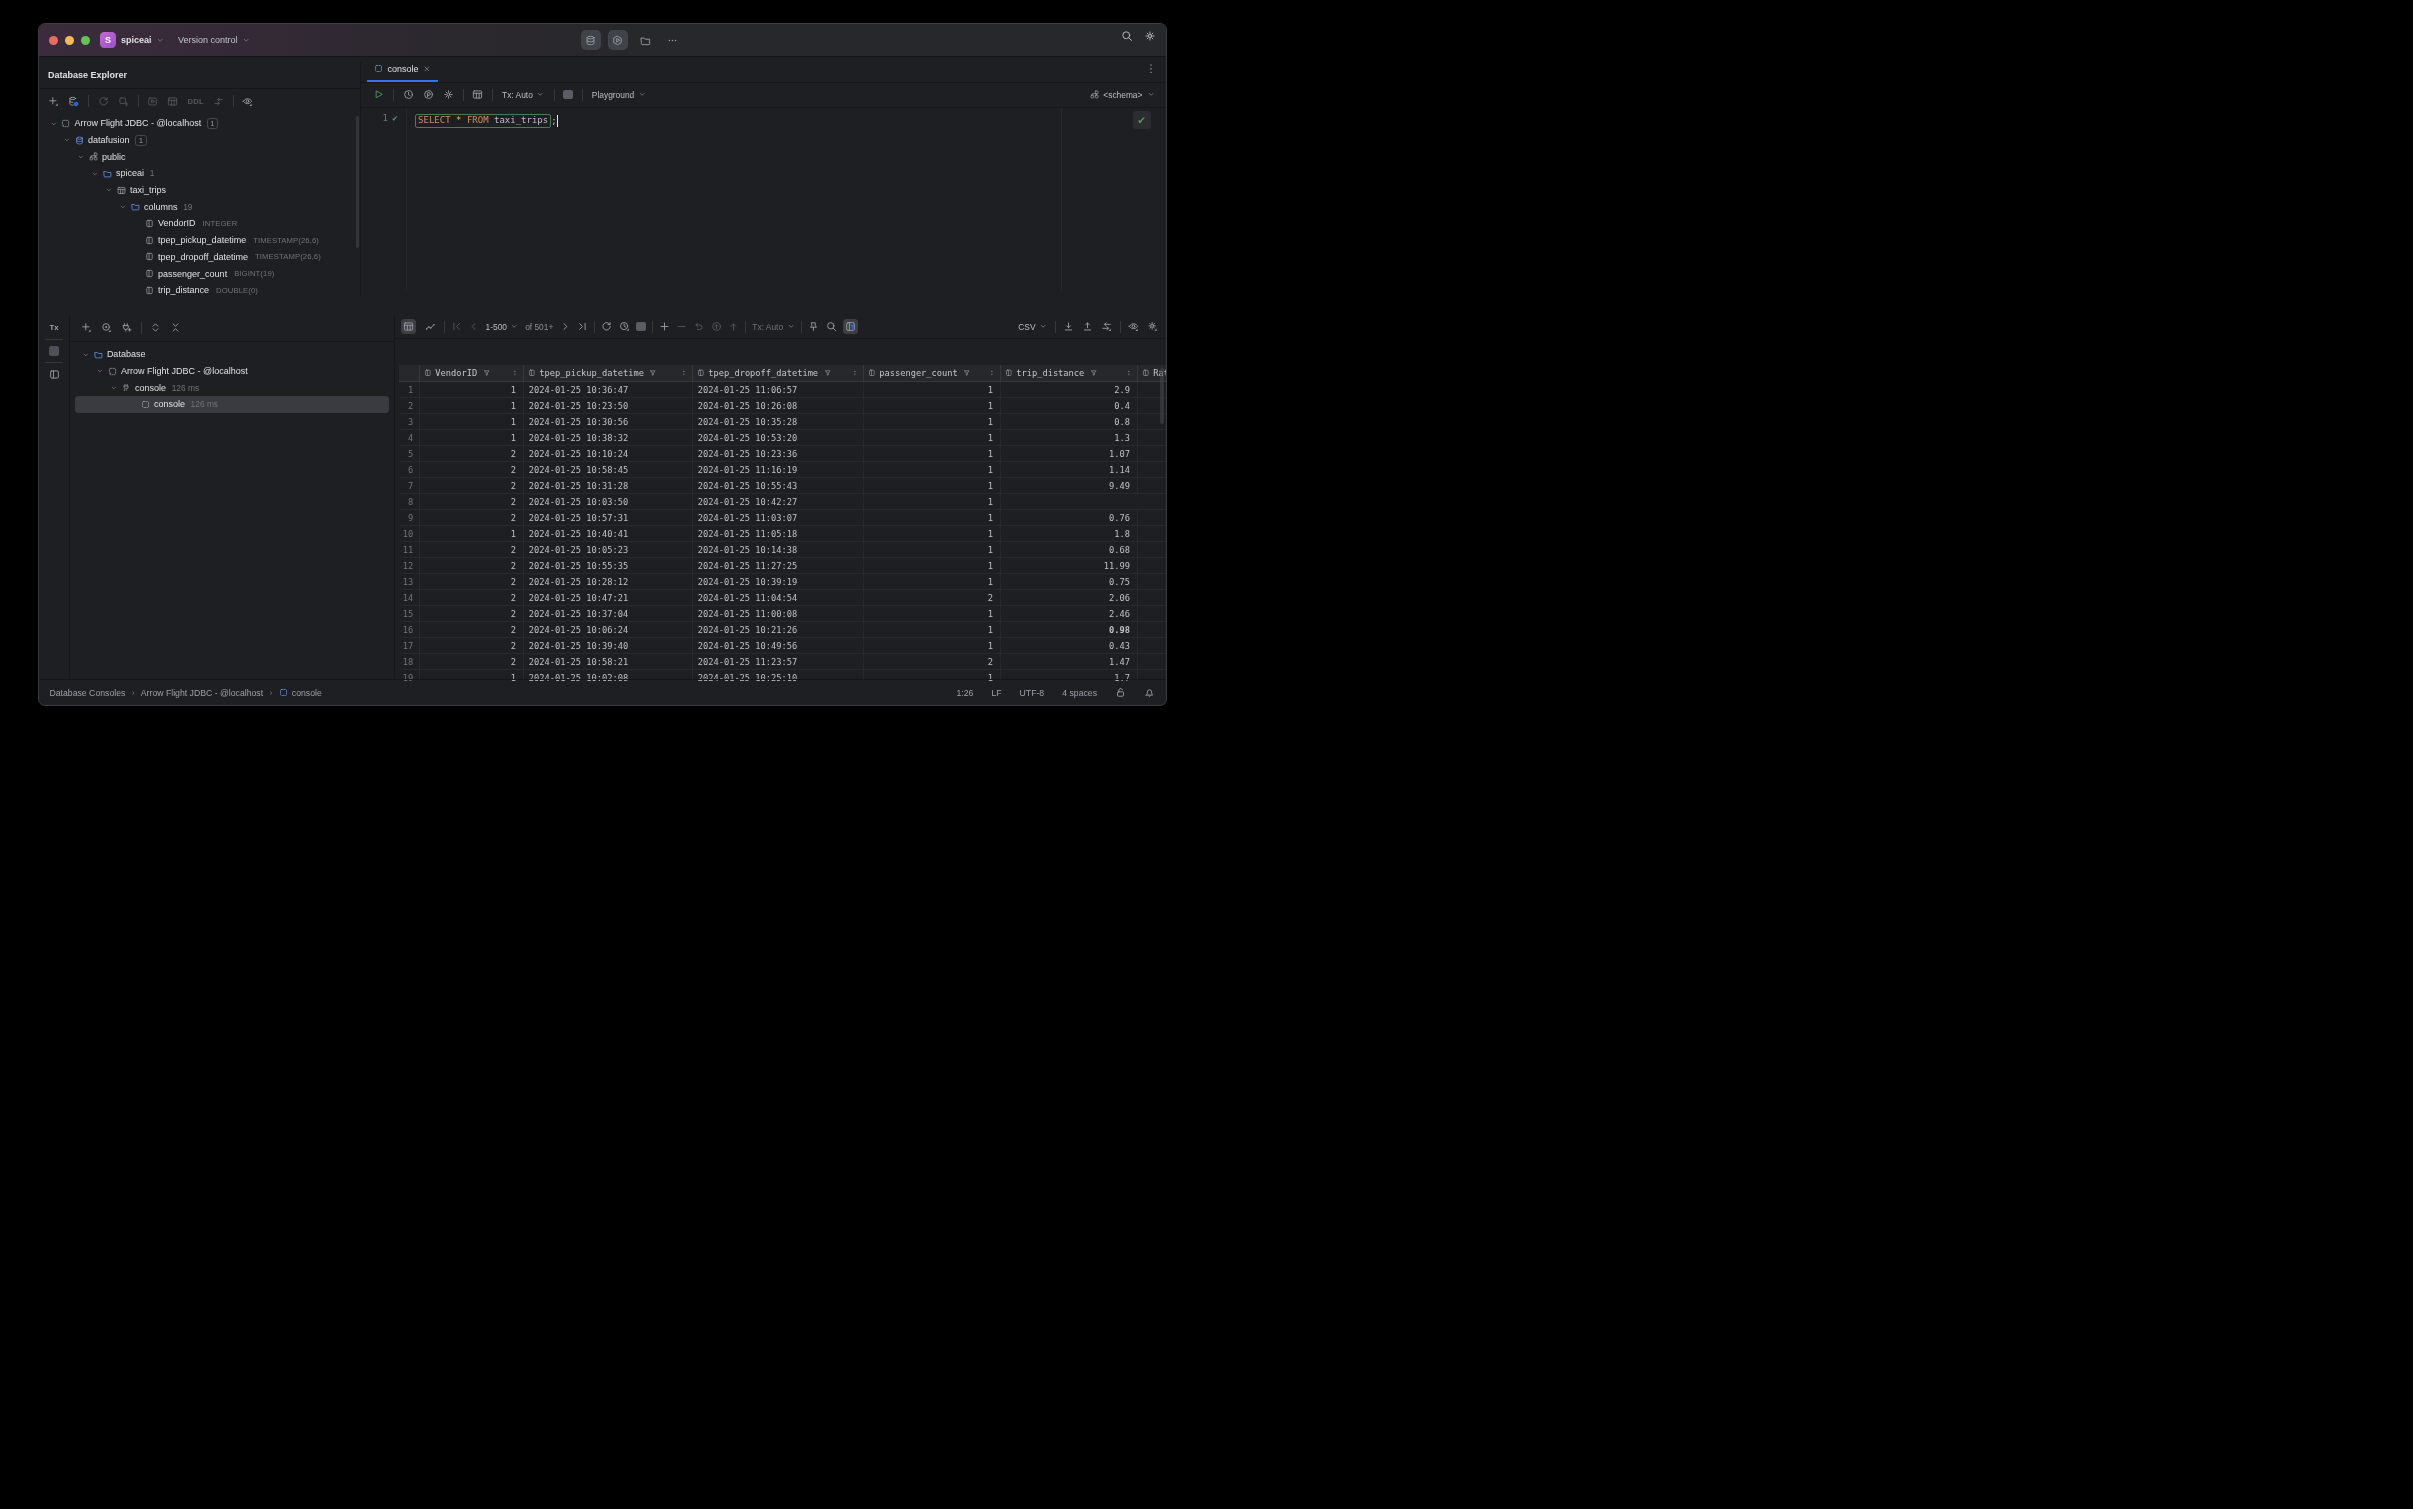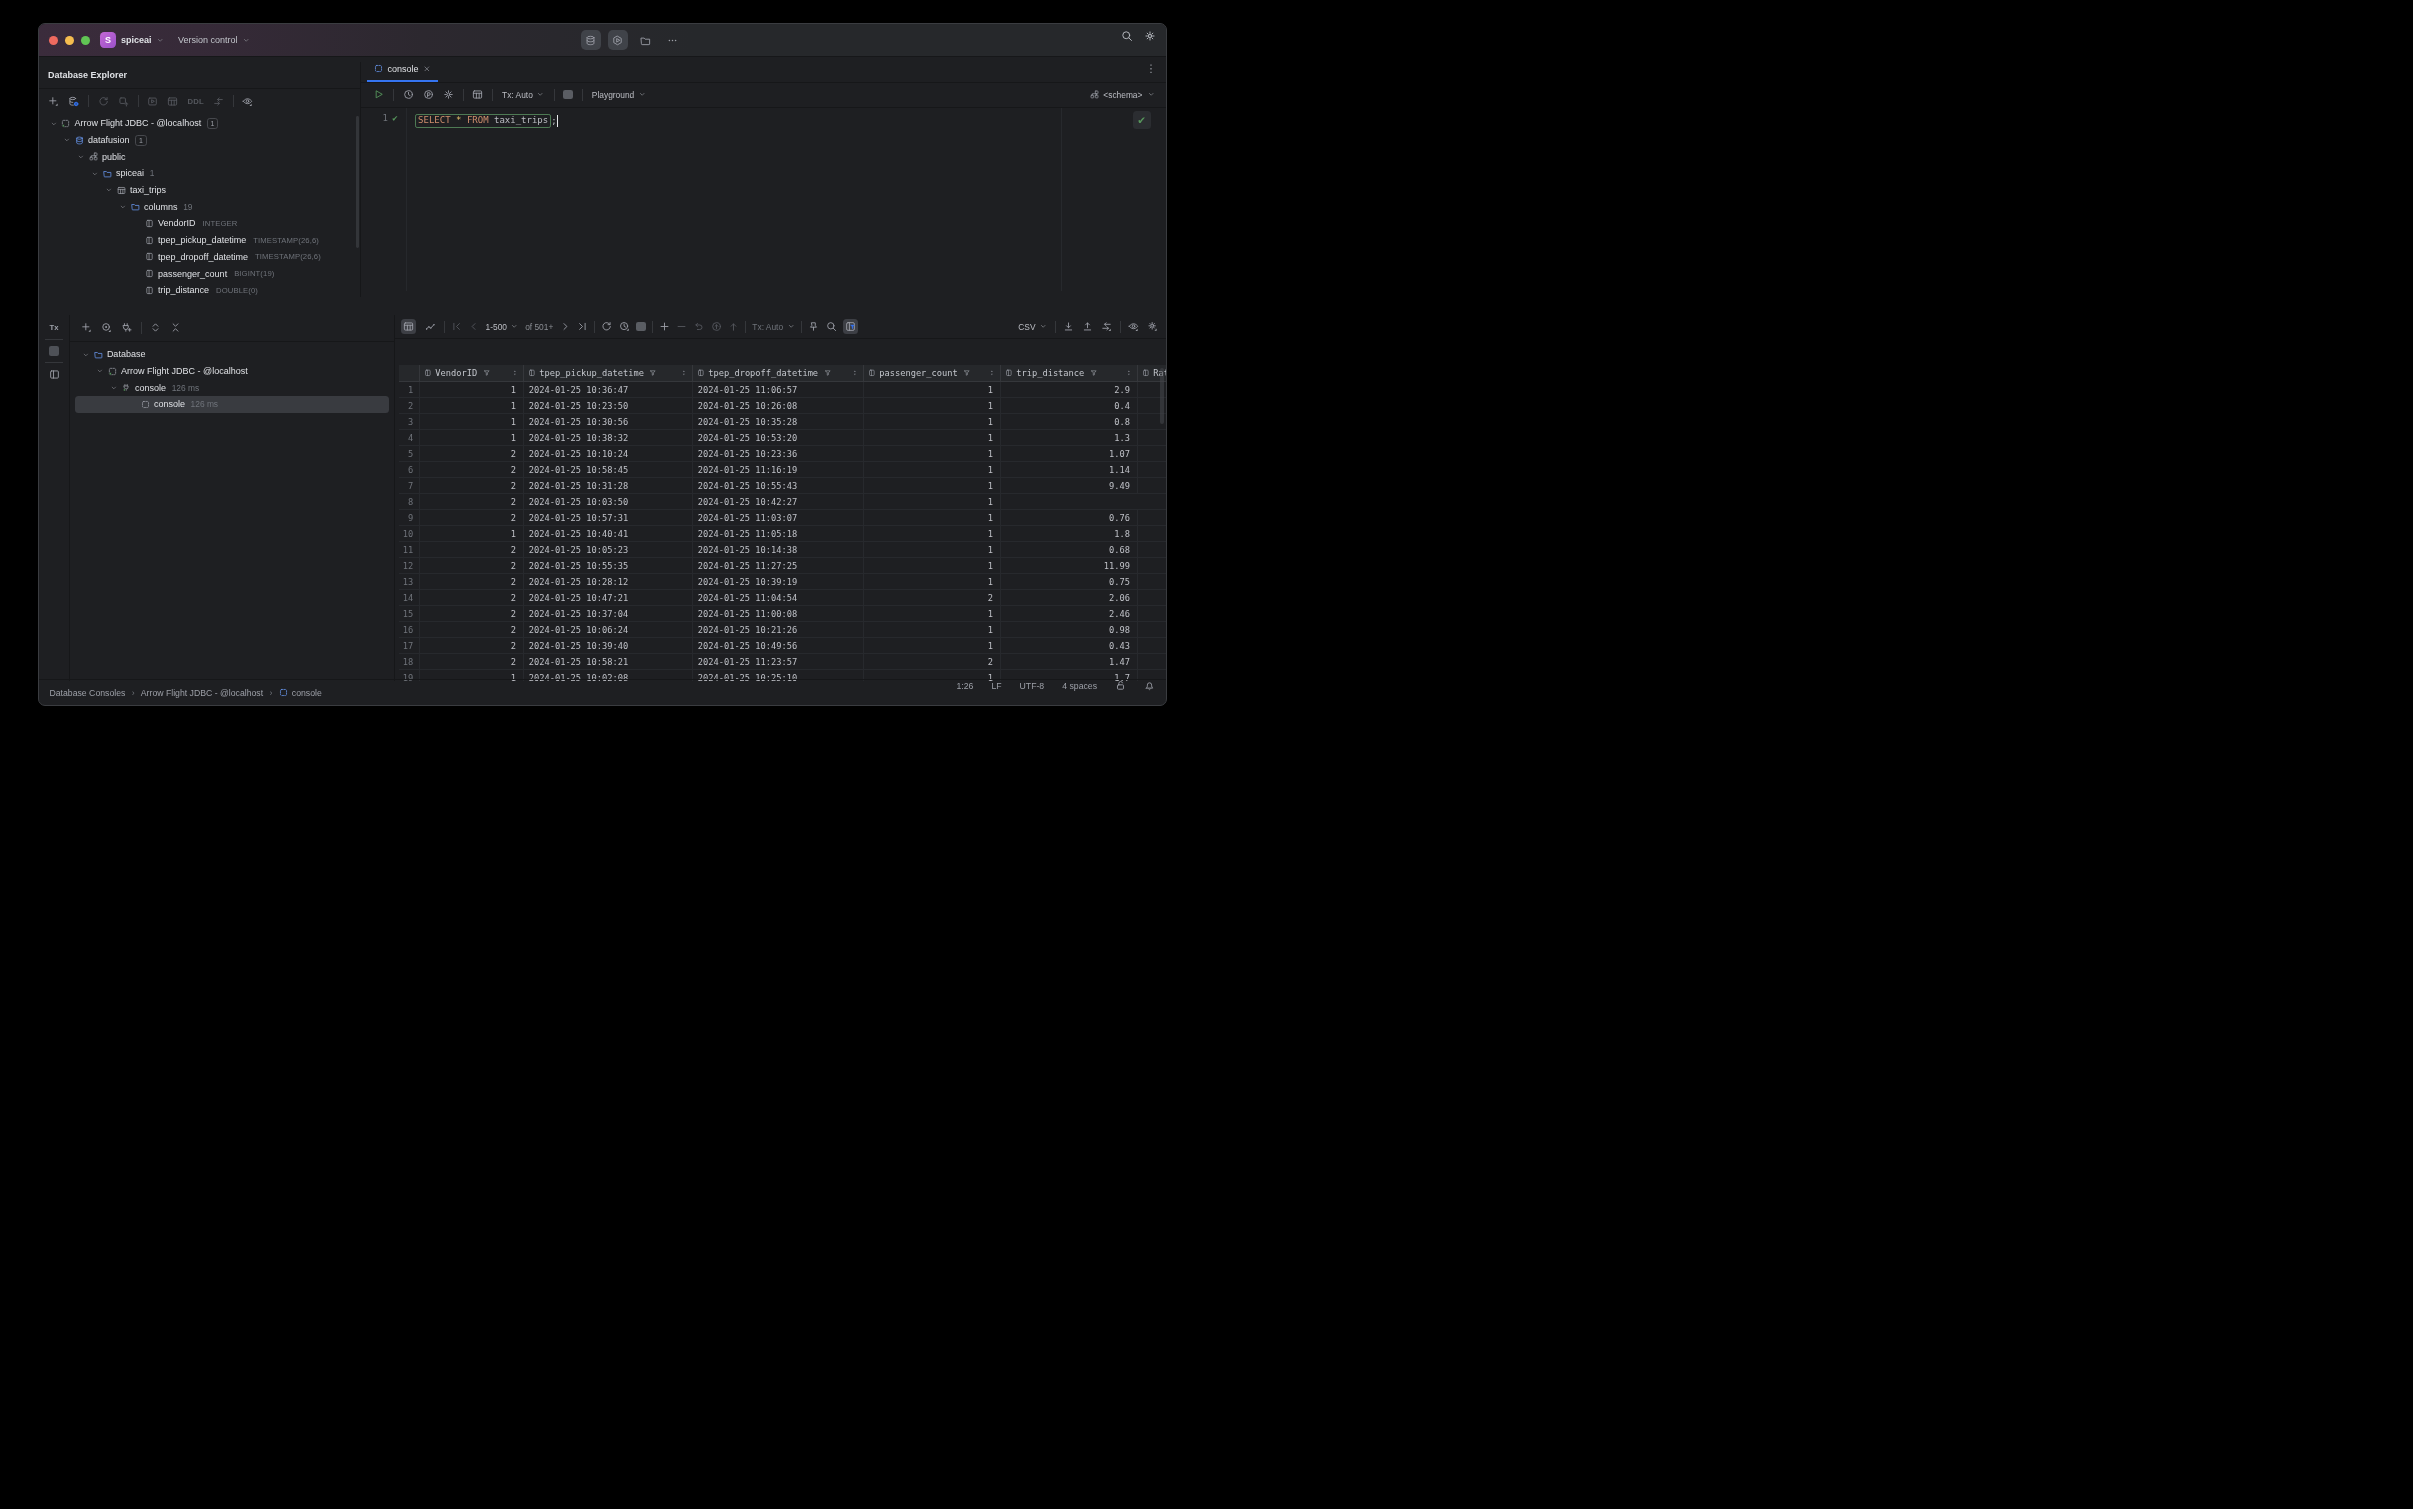--- a/index.html
+++ b/index.html
@@ -102,21 +102,21 @@
     color:#c3c6cc;overflow:hidden;flex:0 0 auto}
   .g-hcell .spacer{flex:1}
   .g-row{display:flex;height:16px;border-bottom:0.7px solid #27292d;box-sizing:border-box}
   .g-cell{border-right:0.7px solid #27292d;box-sizing:border-box;display:flex;align-items:center;
     overflow:hidden;white-space:nowrap;flex:0 0 auto}
   .g-cell.al{padding-left:4.9px;justify-content:flex-start}
   .g-cell.ar{padding-right:7px;justify-content:flex-end}
   .g-rownum{color:#6f737a;justify-content:flex-end;padding-right:5.6px}
   
   #statusbar{position:absolute;left:0;right:0;bottom:0;height:26px;border-top:0.7px solid #161719;box-sizing:border-box;
-    display:flex;color:#9da0a8;font-size:8.7px}
+    display:flex;align-items:center;color:#9da0a8;font-size:8.7px}
   .crumbs{display:flex;align-items:center;gap:6.3px;padding-left:10.5px}
   .crumb-sep{color:#6f737a}
   .sb-right{position:absolute;right:11px;display:flex;align-items:center;gap:18px}
 </style>
 </head>
 <body>
 
 <div id="window">
 
   <div id="titlebar">
@@ -1047,21 +1047,21 @@
           <div class="g-cell ar" style="width: 137px;">1</div>
           <div class="g-cell ar" style="width: 137px;">2.46</div>
           <div class="g-cell ar" style="width: 72px;"></div>
         </div>
         <div class="g-row">
           <div class="g-cell g-rownum" style="width: 21px;">16</div>
           <div class="g-cell ar" style="width: 104px;">2</div>
           <div class="g-cell al" style="width: 169px;">2024-01-25 10:06:24</div>
           <div class="g-cell al" style="width: 171px;">2024-01-25 10:21:26</div>
           <div class="g-cell ar" style="width: 137px;">1</div>
-          <div class="g-cell ar" style="width: 137px;">0.98</div>
+          <div class="g-cell ar" style="width: 137px; font-weight: bold;">0.98</div>
           <div class="g-cell ar" style="width: 72px;"></div>
         </div>
         <div class="g-row">
           <div class="g-cell g-rownum" style="width: 21px;">17</div>
           <div class="g-cell ar" style="width: 104px;">2</div>
           <div class="g-cell al" style="width: 169px;">2024-01-25 10:39:40</div>
           <div class="g-cell al" style="width: 171px;">2024-01-25 10:49:56</div>
           <div class="g-cell ar" style="width: 137px;">1</div>
           <div class="g-cell ar" style="width: 137px;">0.43</div>
           <div class="g-cell ar" style="width: 72px;"></div>

